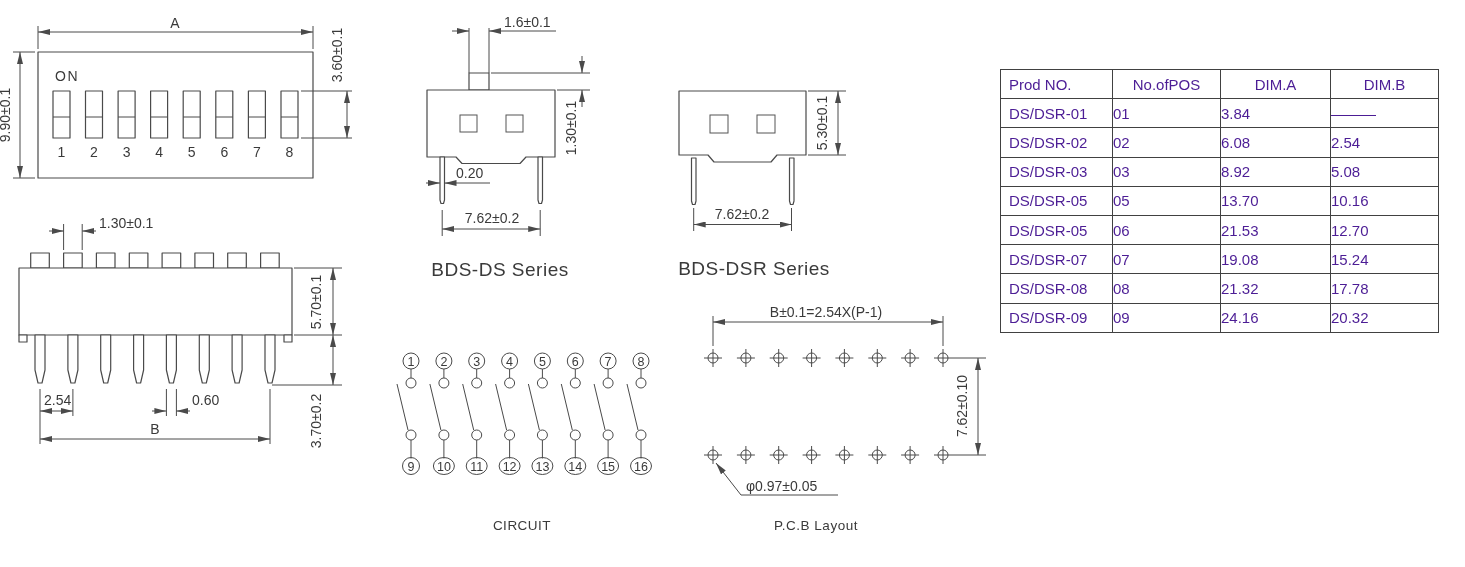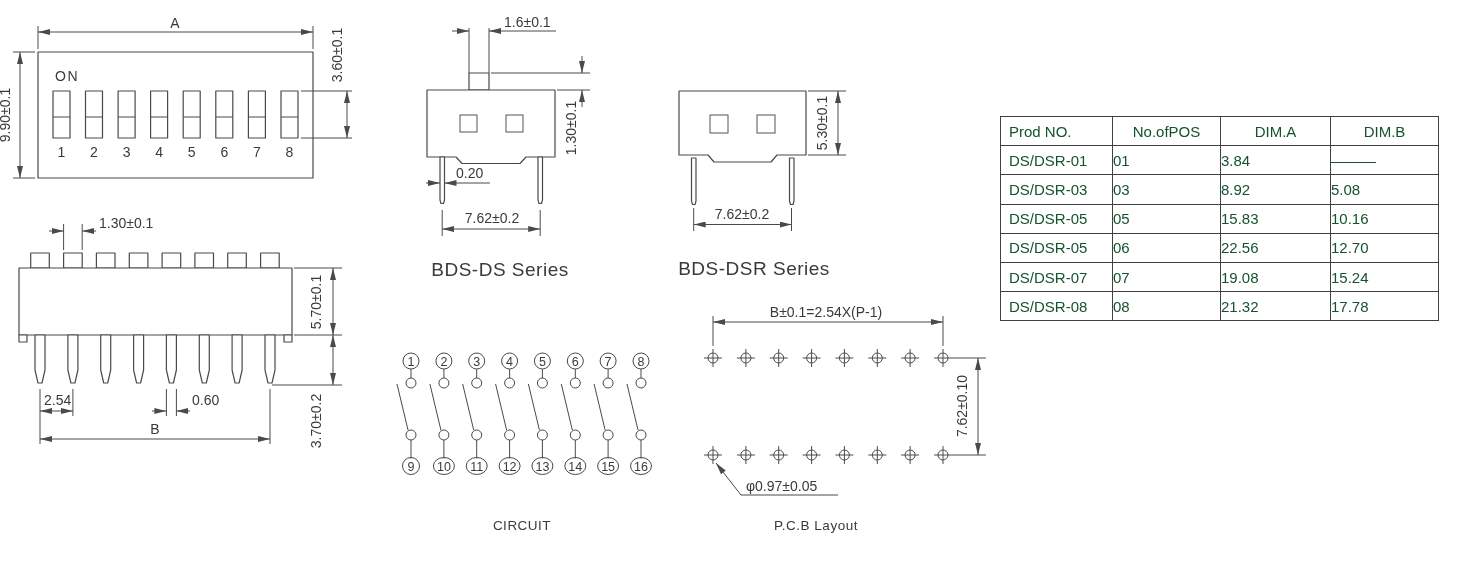--- a/index.html
+++ b/index.html
@@ -7,21 +7,21 @@
          font-family:"Liberation Sans",sans-serif;}
   svg text{font-family:"Liberation Sans",sans-serif;fill:#3a3a3a;}
   .t14{font-size:14px;}
   .t13{font-size:13.5px;letter-spacing:0.5px;}
   .t12{font-size:12.5px;}
   .t19{font-size:19px;letter-spacing:0.5px;}
   .sh{stroke:#4a4a4a;stroke-width:1.2;fill:#fff;stroke-linejoin:round;}
   .dl{stroke:#4a4a4a;stroke-width:1;fill:none;}
   .thin{stroke:#555;stroke-width:1;fill:#fff;}
   #dim-table{position:absolute;left:1000px;top:69px;width:438px;border-collapse:collapse;
-             table-layout:fixed;font-size:15px;color:#14532d;margin-top:47px;}
+             table-layout:fixed;font-size:15px;color:#4c1d95;}
   #dim-table th,#dim-table td{border:1.6px solid #414141;height:28.2px;padding:0;
              font-weight:normal;white-space:nowrap;}
   #dim-table th.l,#dim-table td.l{text-align:left;padding-left:8px;}
 </style>
 </head>
 <body>
 
 <div id="stage">
 
 <svg width="1465" height="567" viewBox="0 0 1465 567">
@@ -323,45 +323,57 @@
       </tr>
     </thead>
     <tbody>
       <tr>
           <td class="l">DS/DSR-01</td>
           <td>01</td>
           <td>3.84</td>
           <td>———</td>
         </tr>
       <tr>
+          <td class="l">DS/DSR-02</td>
+          <td>02</td>
+          <td>6.08</td>
+          <td>2.54</td>
+        </tr>
+      <tr>
           <td class="l">DS/DSR-03</td>
           <td>03</td>
           <td>8.92</td>
           <td>5.08</td>
         </tr>
       <tr>
           <td class="l">DS/DSR-05</td>
           <td>05</td>
-          <td>15.83</td>
+          <td>13.70</td>
           <td>10.16</td>
         </tr>
       <tr>
           <td class="l">DS/DSR-05</td>
           <td>06</td>
-          <td>22.56</td>
+          <td>21.53</td>
           <td>12.70</td>
         </tr>
       <tr>
           <td class="l">DS/DSR-07</td>
           <td>07</td>
           <td>19.08</td>
           <td>15.24</td>
         </tr>
       <tr>
           <td class="l">DS/DSR-08</td>
           <td>08</td>
           <td>21.32</td>
           <td>17.78</td>
         </tr>
+      <tr>
+          <td class="l">DS/DSR-09</td>
+          <td>09</td>
+          <td>24.16</td>
+          <td>20.32</td>
+        </tr>
     </tbody>
   </table>
 
 </div>
 
 </body></html>

